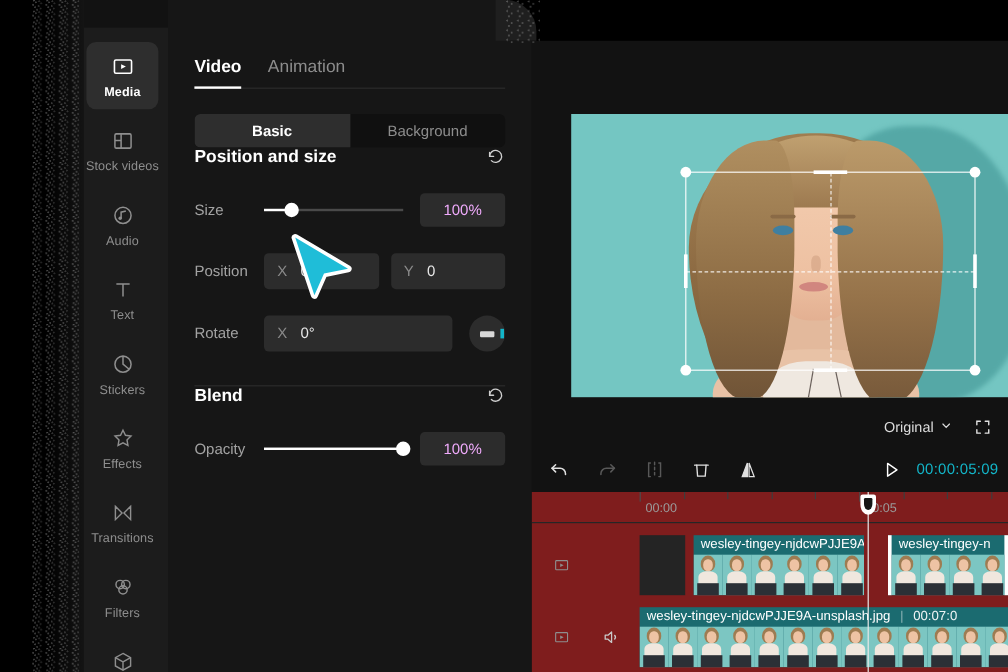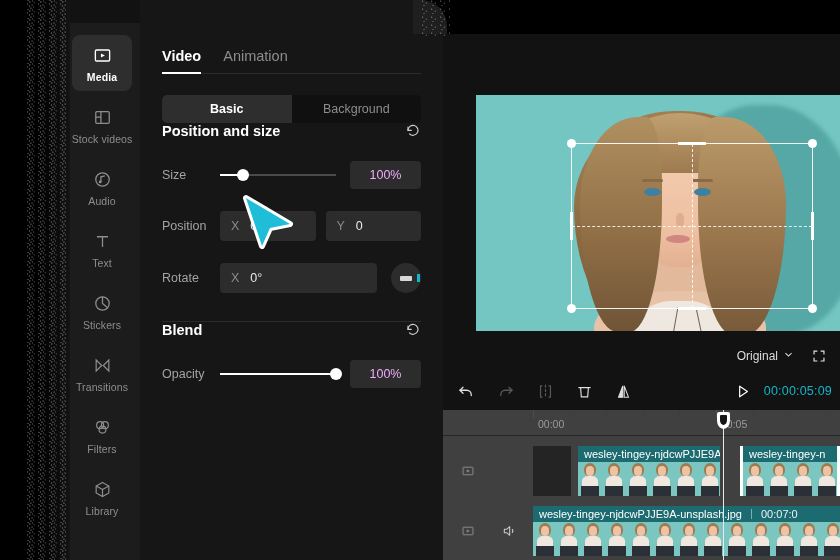--- a/index.html
+++ b/index.html
@@ -233,21 +233,21 @@
     display: flex; align-items: center; z-index: 12;
   }
   .tb-left { display: flex; align-items: center; gap: 22px; padding-left: 14px; }
   .tb-right { margin-left: auto; display: flex; align-items: center; gap: 13px; padding-right: 8px; }
   .tb-btn { cursor: pointer; display: flex; align-items: center; justify-content: center; }
   .timecode { font-size: 12.5px; color: #13b5c8; letter-spacing: .2px; }
 
   
   .timeline {
     position: absolute; left: 443px; top: 410px; width: 397px; height: 150px;
-    background: #404040; z-index: 12; overflow: hidden;
+    background: #7f1d1d; z-index: 12; overflow: hidden;
   }
   .ruler {
     position: absolute; left: 0; top: 0; right: 0; height: 26px;
     border-bottom: 1px solid #262626;
   }
   .ruler .zone { position: absolute; left: 90px; right: 0; top: 0; bottom: 0; }
   .tick { position: absolute; top: 0; width: 1px; height: 6px; background: #3d3d3d; }
   .tick.major { height: 8px; background: #4d4d4d; }
   .tlabel { position: absolute; top: 8px; font-size: 10.5px; color: #9a9a9a; }
 
@@ -344,20 +344,28 @@
     <div class="nav-item">
       <span class="ic">
         <svg width="19" height="19" viewBox="0 0 24 24" fill="none" stroke="currentColor" stroke-width="1.6">
           <circle cx="12" cy="12" r="8.5"></circle>
             <path d="M12 3.5v8.5l6.5 5.3"></path>
         </svg>
       </span>
       <span class="lbl">Stickers</span>
     </div>
 
+    <div class="nav-item">
+      <span class="ic">
+        <svg width="19" height="19" viewBox="0 0 24 24" fill="none" stroke="currentColor" stroke-width="1.5">
+          <path d="M12 3.2l2.6 5.3 5.8.8-4.2 4.1 1 5.8-5.2-2.7-5.2 2.7 1-5.8-4.2-4.1 5.8-.8z"></path>
+        </svg>
+      </span>
+      <span class="lbl">Effects</span>
+    </div>
 
     <div class="nav-item">
       <span class="ic">
         <svg width="19" height="19" viewBox="0 0 24 24" fill="none" stroke="currentColor" stroke-width="1.5">
           <path d="M4 5l7 7-7 7zM20 5l-7 7 7 7z"></path>
         </svg>
       </span>
       <span class="lbl">Transitions</span>
     </div>
 

